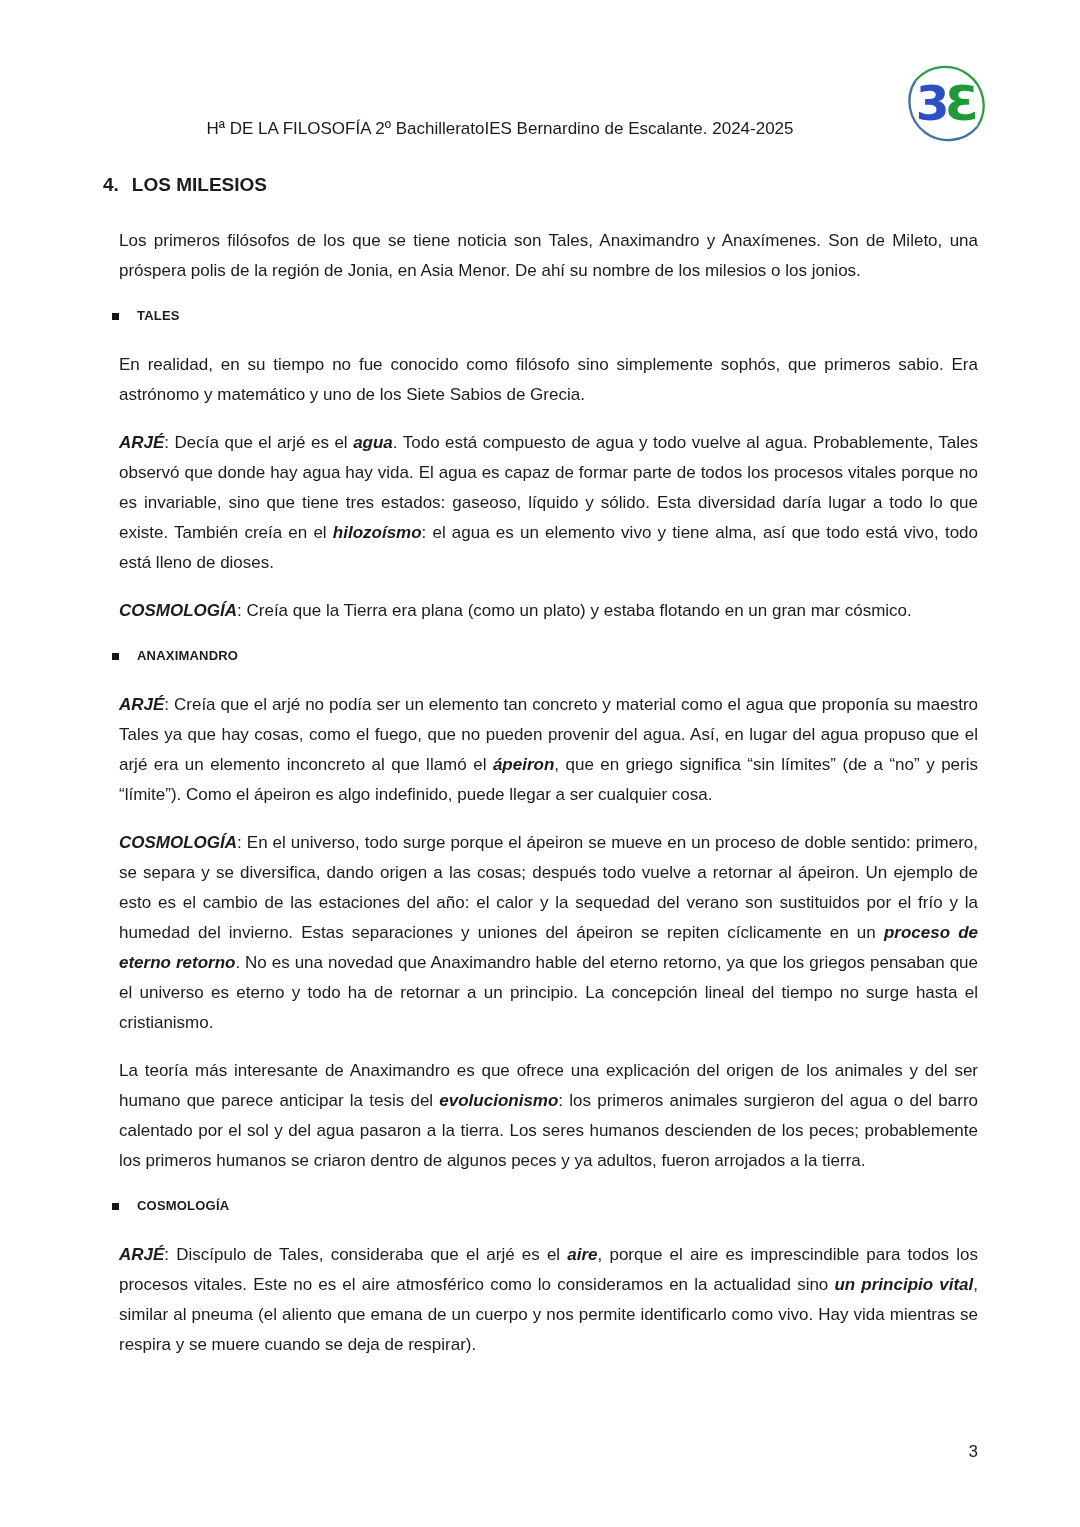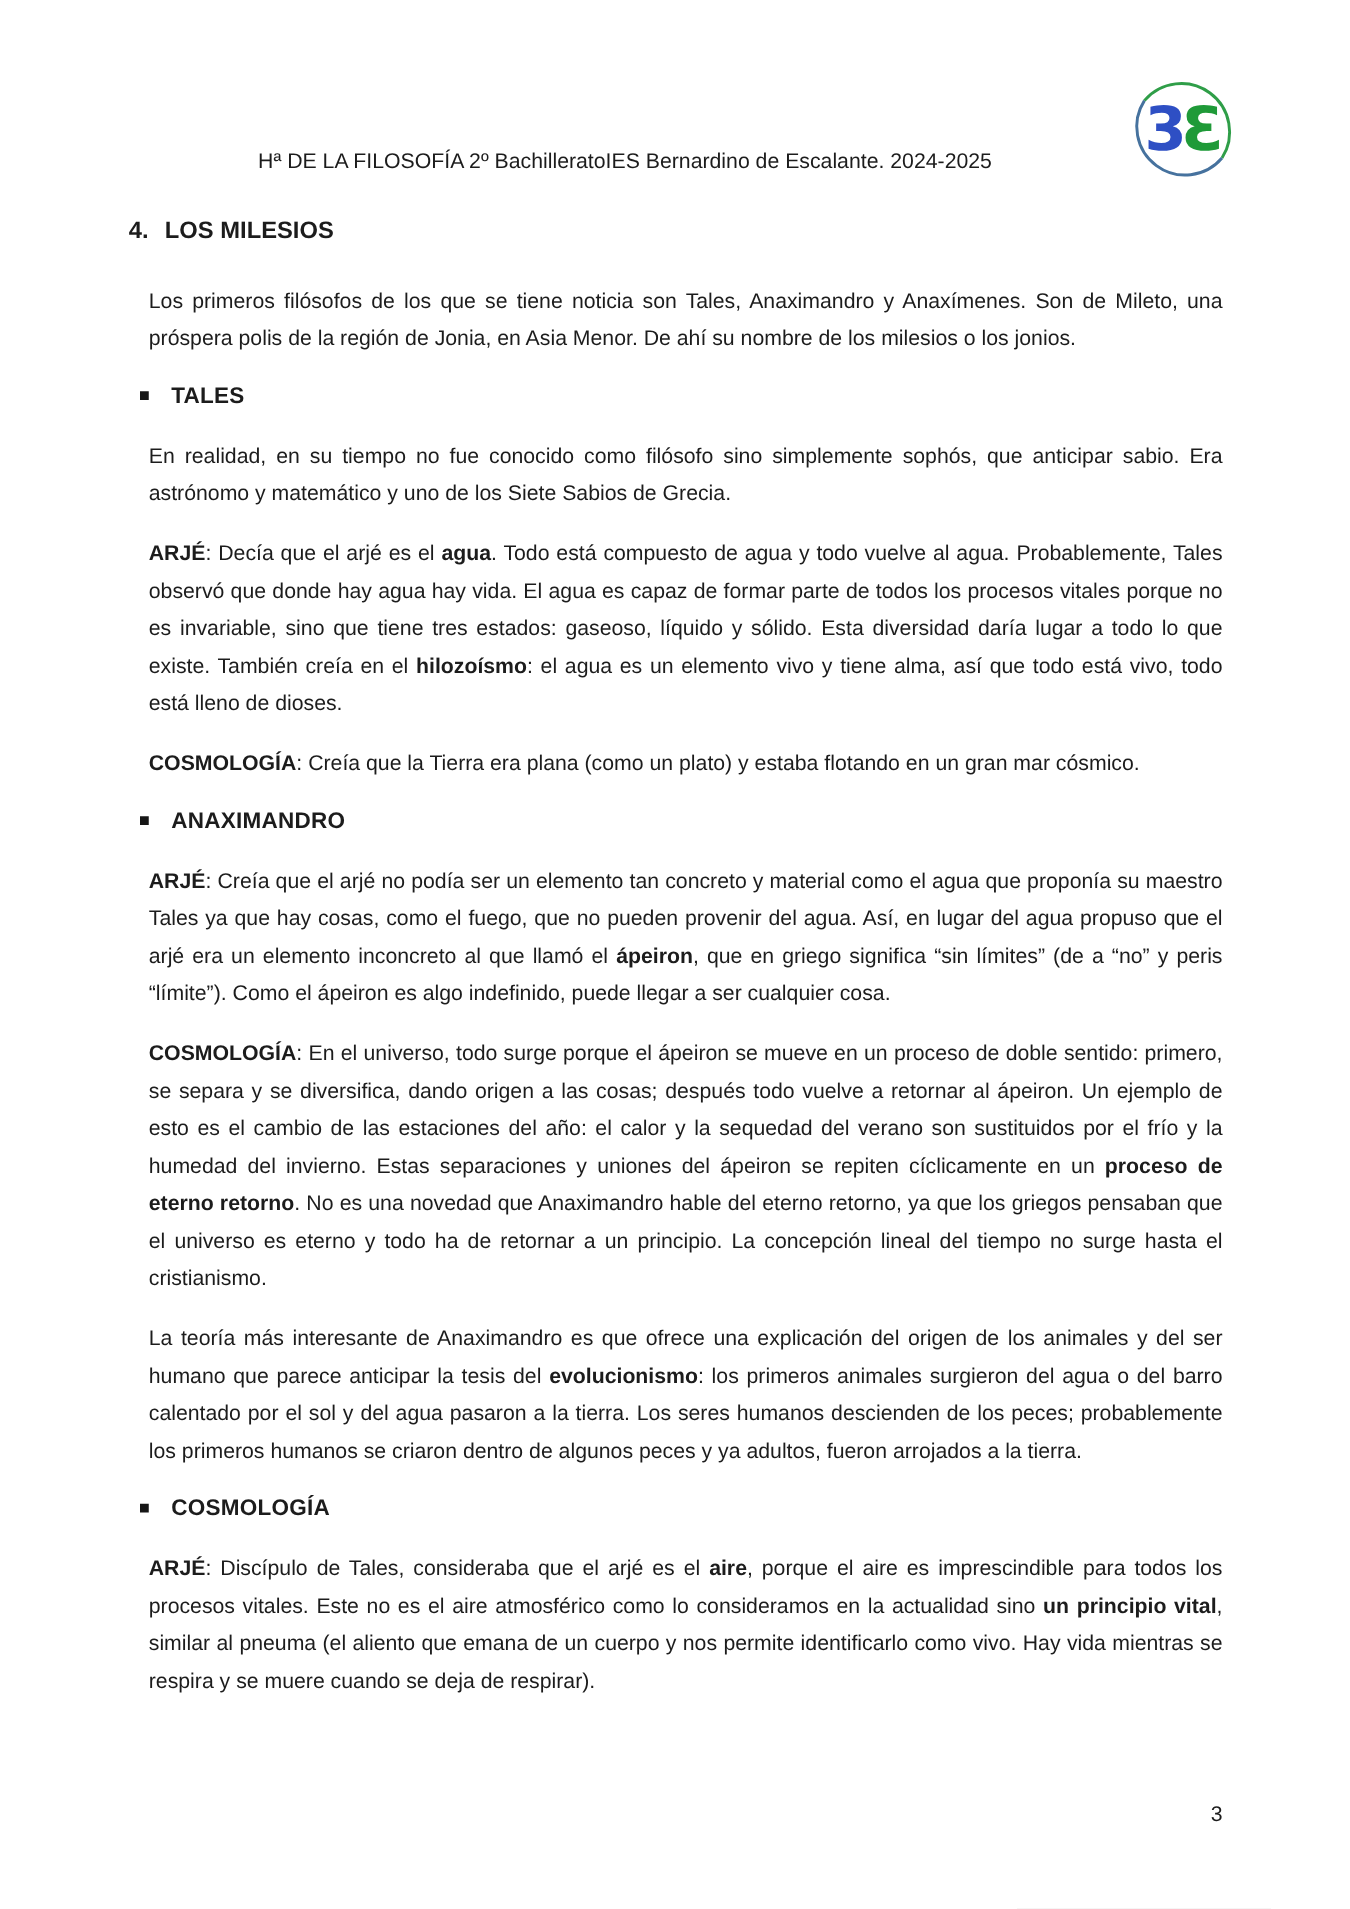--- a/index.html
+++ b/index.html
@@ -23,32 +23,32 @@
   .doc-title{
     display:flex;gap:13px;
     font-weight:bold;font-size:19px;line-height:26px;
     margin:0 0 28px 0;
   }
   .para{
     margin:0 0 18px 16px;
     font-size:17px;line-height:30px;
     text-align:justify;
   }
-  .b{font-weight:bold;}
+  .b{font-weight:bold;font-style:italic;}
   .i{}
   .bullet-item{
     display:flex;align-items:center;
     margin:4px 0 22px 0;
     padding-left:9px;
   }
   .bullet-square{
     width:7px;height:7px;background:#161616;flex:none;
   }
   .bullet-label{
-    font-weight:bold;font-size:18px;line-height:24px;
+    font-weight:bold;font-size:13px;line-height:24px;
     margin-left:18px;letter-spacing:.2px;
   }
   .page-num{
     position:absolute;top:1440px;right:102px;
     font-size:17px;line-height:24px;
   }
 </style>
 </head>
 <body>
 
@@ -72,21 +72,21 @@
     <h1 class="doc-title">
       <span>4.</span>
       <span>LOS MILESIOS</span>
     </h1>
 
   <p class="para"><span>Los primeros filósofos de los que se tiene noticia son Tales, Anaximandro y Anaxímenes. Son de Mileto, una próspera polis de la región de Jonia, en Asia Menor. De ahí su nombre de los milesios o los jonios.</span></p>
       <div class="bullet-item">
         <span class="bullet-square"></span>
         <span class="bullet-label">TALES</span>
       </div>
-      <p class="para"><span>En realidad, en su tiempo no fue conocido como filósofo sino simplemente </span><span class="i">sophós,</span><span> que anticipar </span><span class="i">sabio</span><span>. Era astrónomo y matemático y uno de los Siete Sabios de Grecia.</span></p>
+      <p class="para"><span>En realidad, en su tiempo no fue conocido como filósofo sino simplemente </span><span class="i">sophós,</span><span> que primeros </span><span class="i">sabio</span><span>. Era astrónomo y matemático y uno de los Siete Sabios de Grecia.</span></p>
       <p class="para"><span class="b">ARJÉ</span><span>: Decía que el arjé es el </span><span class="b">agua</span><span>. Todo está compuesto de agua y todo vuelve al agua. Probablemente, Tales observó que donde hay agua hay vida. El agua es capaz de formar parte de todos los procesos vitales porque no es invariable, sino que tiene tres estados: gaseoso, líquido y sólido. Esta diversidad daría lugar a todo lo que existe. También creía en el </span><span class="b">hilozoísmo</span><span>: el agua es un elemento vivo y tiene alma, así que todo está vivo, </span><span class="i">todo está lleno de dioses</span><span>.</span></p>
       <p class="para"><span class="b">COSMOLOGÍA</span><span>: Creía que la Tierra era plana (como un plato) y estaba flotando en un gran mar cósmico.</span></p>
       <div class="bullet-item">
         <span class="bullet-square"></span>
         <span class="bullet-label">ANAXIMANDRO</span>
       </div>
       <p class="para"><span class="b">ARJÉ</span><span>: Creía que el arjé no podía ser un elemento tan concreto y material como el agua que proponía su maestro Tales ya que hay cosas, como el fuego, que no pueden provenir del agua. Así, en lugar del agua propuso que el arjé era un elemento inconcreto al que llamó el </span><span class="b">ápeiron</span><span>, que en griego significa “sin límites” (de </span><span class="i">a</span><span> “no” y </span><span class="i">peris</span><span> “límite”). Como el ápeiron es algo indefinido, puede llegar a ser cualquier cosa.</span></p>
       <p class="para"><span class="b">COSMOLOGÍA</span><span>: En el universo, todo surge porque el ápeiron se mueve en un proceso de doble sentido: primero, se separa y se diversifica, dando origen a las cosas; después todo vuelve a retornar al ápeiron. Un ejemplo de esto es el cambio de las estaciones del año: el calor y la sequedad del verano son sustituidos por el frío y la humedad del invierno. Estas separaciones y uniones del ápeiron se repiten cíclicamente en un </span><span class="b">proceso de eterno retorno</span><span>. No es una novedad que Anaximandro hable del eterno retorno, ya que los griegos pensaban que el universo es eterno y todo ha de retornar a un principio. La concepción lineal del tiempo no surge hasta el cristianismo.</span></p>
       <p class="para"><span>La teoría más interesante de Anaximandro es que ofrece una explicación del origen de los animales y del ser humano que parece anticipar la tesis del </span><span class="b">evolucionismo</span><span>: los primeros animales surgieron del agua o del barro calentado por el sol y del agua pasaron a la tierra. Los seres humanos descienden de los peces; probablemente los primeros humanos se criaron dentro de algunos peces y ya adultos, fueron arrojados a la tierra.</span></p>
       <div class="bullet-item">

